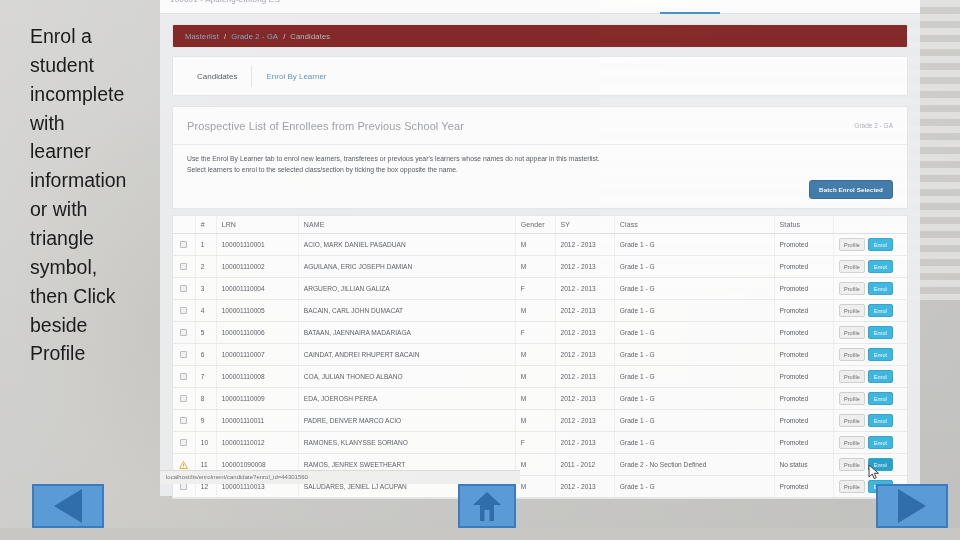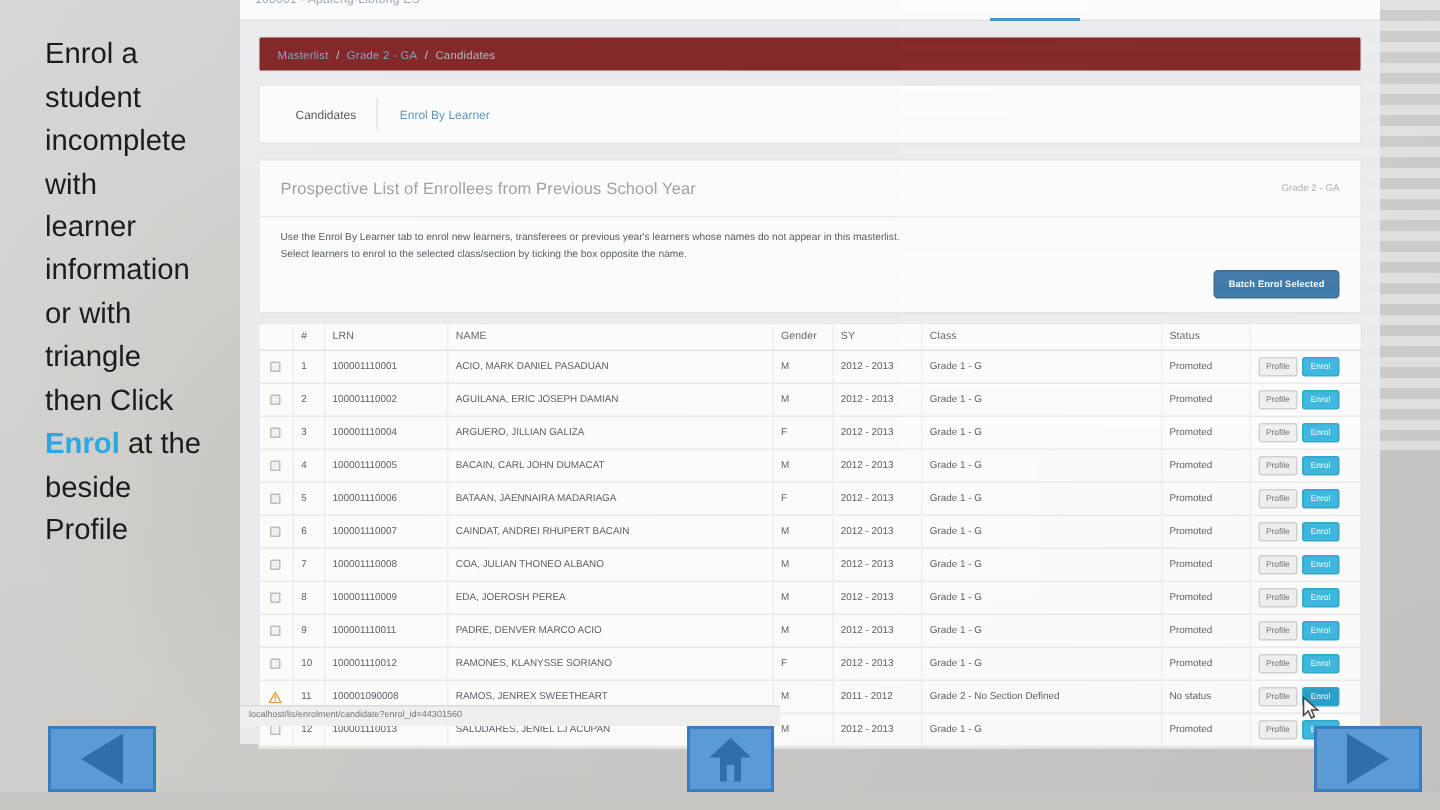--- a/index.html
+++ b/index.html
@@ -451,22 +451,22 @@
 
 <div class="instr" id="instr">
     <div>Enrol a</div>
     <div>student</div>
     <div>incomplete</div>
     <div>with</div>
     <div>learner</div>
     <div>information</div>
     <div>or with</div>
     <div>triangle</div>
+    <div>symbol,</div>
     <div>then Click</div>
-    <div><span class="hl" style="color: rgb(42, 169, 224);">Enrol</span> at the</div>
     <div>beside</div>
     <div>Profile</div>
   </div>
 
 <div class="nav-btn nav-prev">
   <span class="tri tri-left"></span>
 </div>
 <div class="nav-home">
   <svg width="30" height="32" viewBox="0 0 30 32">
     <path d="M15,2 L29,15 L22,15 L22,31 L8,31 L8,15 L1,15 Z" fill="#2f6ea8"></path>

